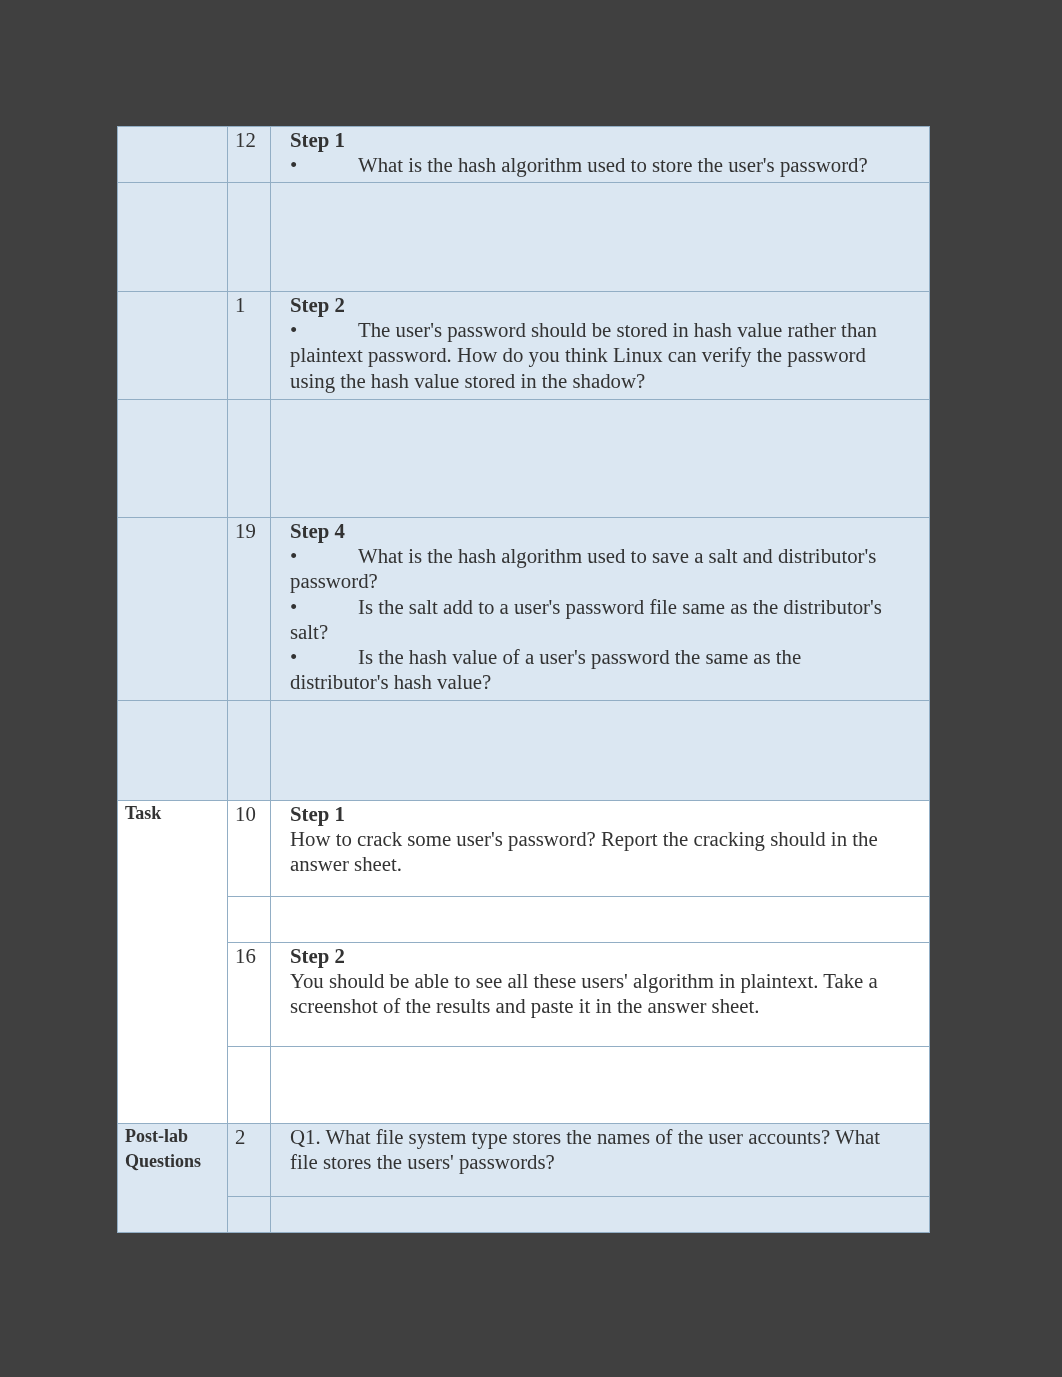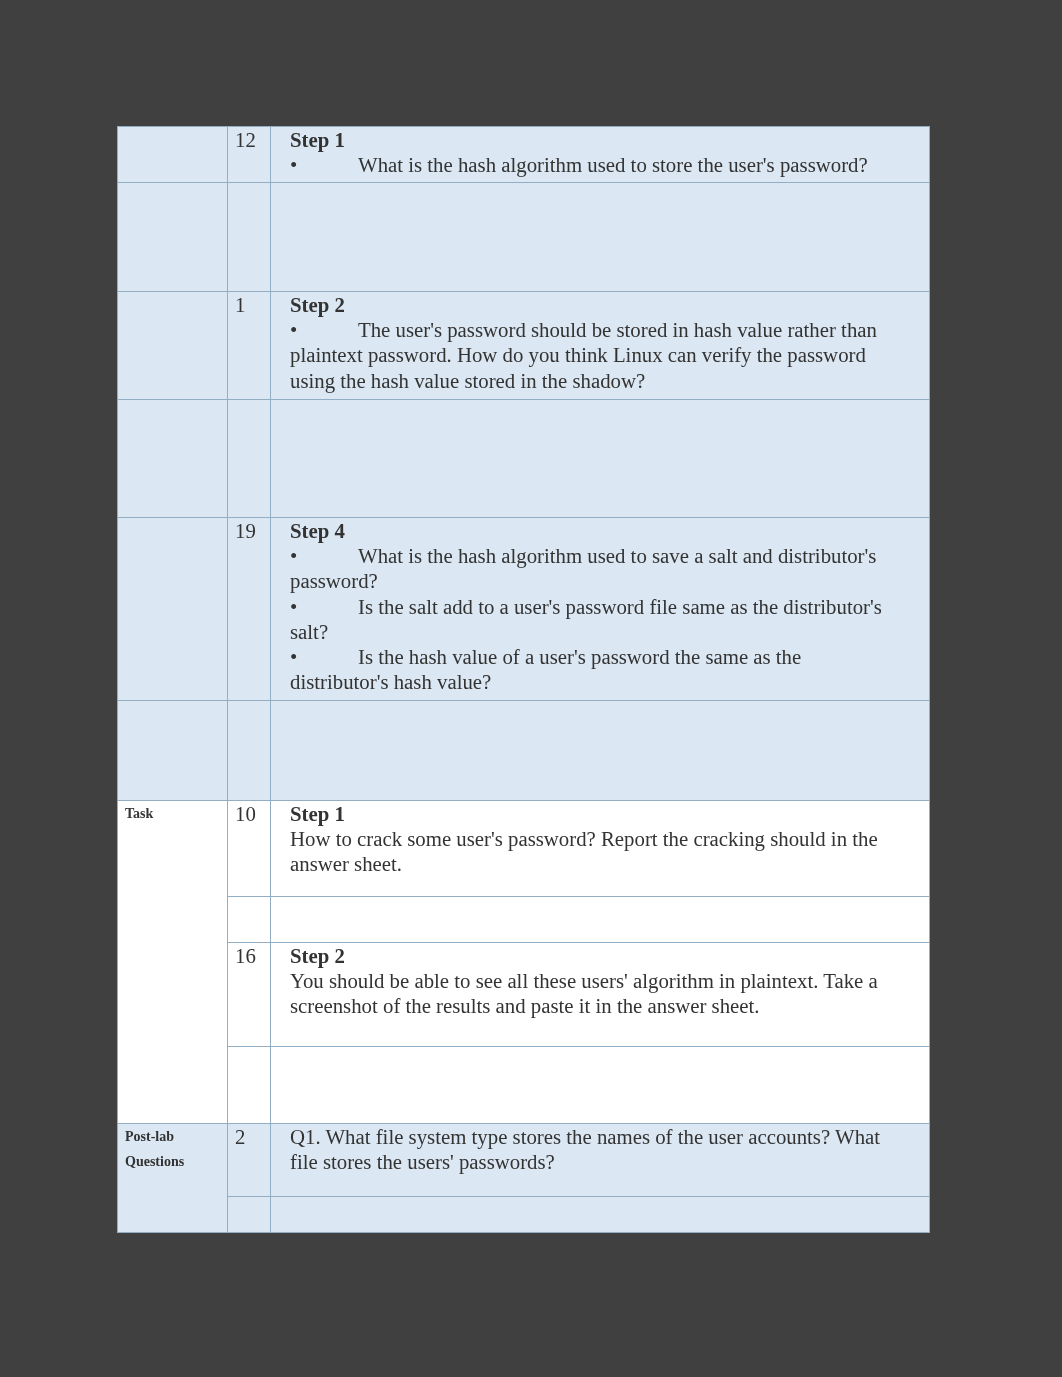--- a/index.html
+++ b/index.html
@@ -2,21 +2,21 @@
 <html><head>
 <meta charset="utf-8">
 <title>Lab Worksheet</title>
 <style>
   html,body{margin:0;padding:0;background:#ffffff;}
   body{width:1062px;height:1377px;font-family:"Liberation Serif",serif;}
   .page{position:relative;width:1062px;height:1377px;background:#404040;overflow:hidden;}
   table.doc{position:absolute;left:117px;top:126px;width:812px;border-collapse:collapse;table-layout:fixed;}
   table.doc td{border:1px solid #92aec5;vertical-align:top;padding:0px 5px 1px 7px;font-size:20.8px;line-height:25.2px;color:#333333;}
   table.doc td.num{padding-left:7px;text-align:left;}
-  table.doc td.sect{font-size:14px;line-height:25.2px;padding-top:0px;}
+  table.doc td.sect{font-size:18px;line-height:25.2px;padding-top:0px;}
   table.doc td.body{padding-left:19px;padding-right:27px;}
   col.c1{width:110px;}
   col.c2{width:43px;}
   col.c3{width:659px;}
   tr.blue > td{background:#dbe7f2;}
   tr.white > td{background:#ffffff;}
   .b{font-weight:bold;}
   .ind{position:relative;text-indent:68px;}
   .bul{position:absolute;left:0;top:0;width:12px;text-indent:0;}
 </style>

